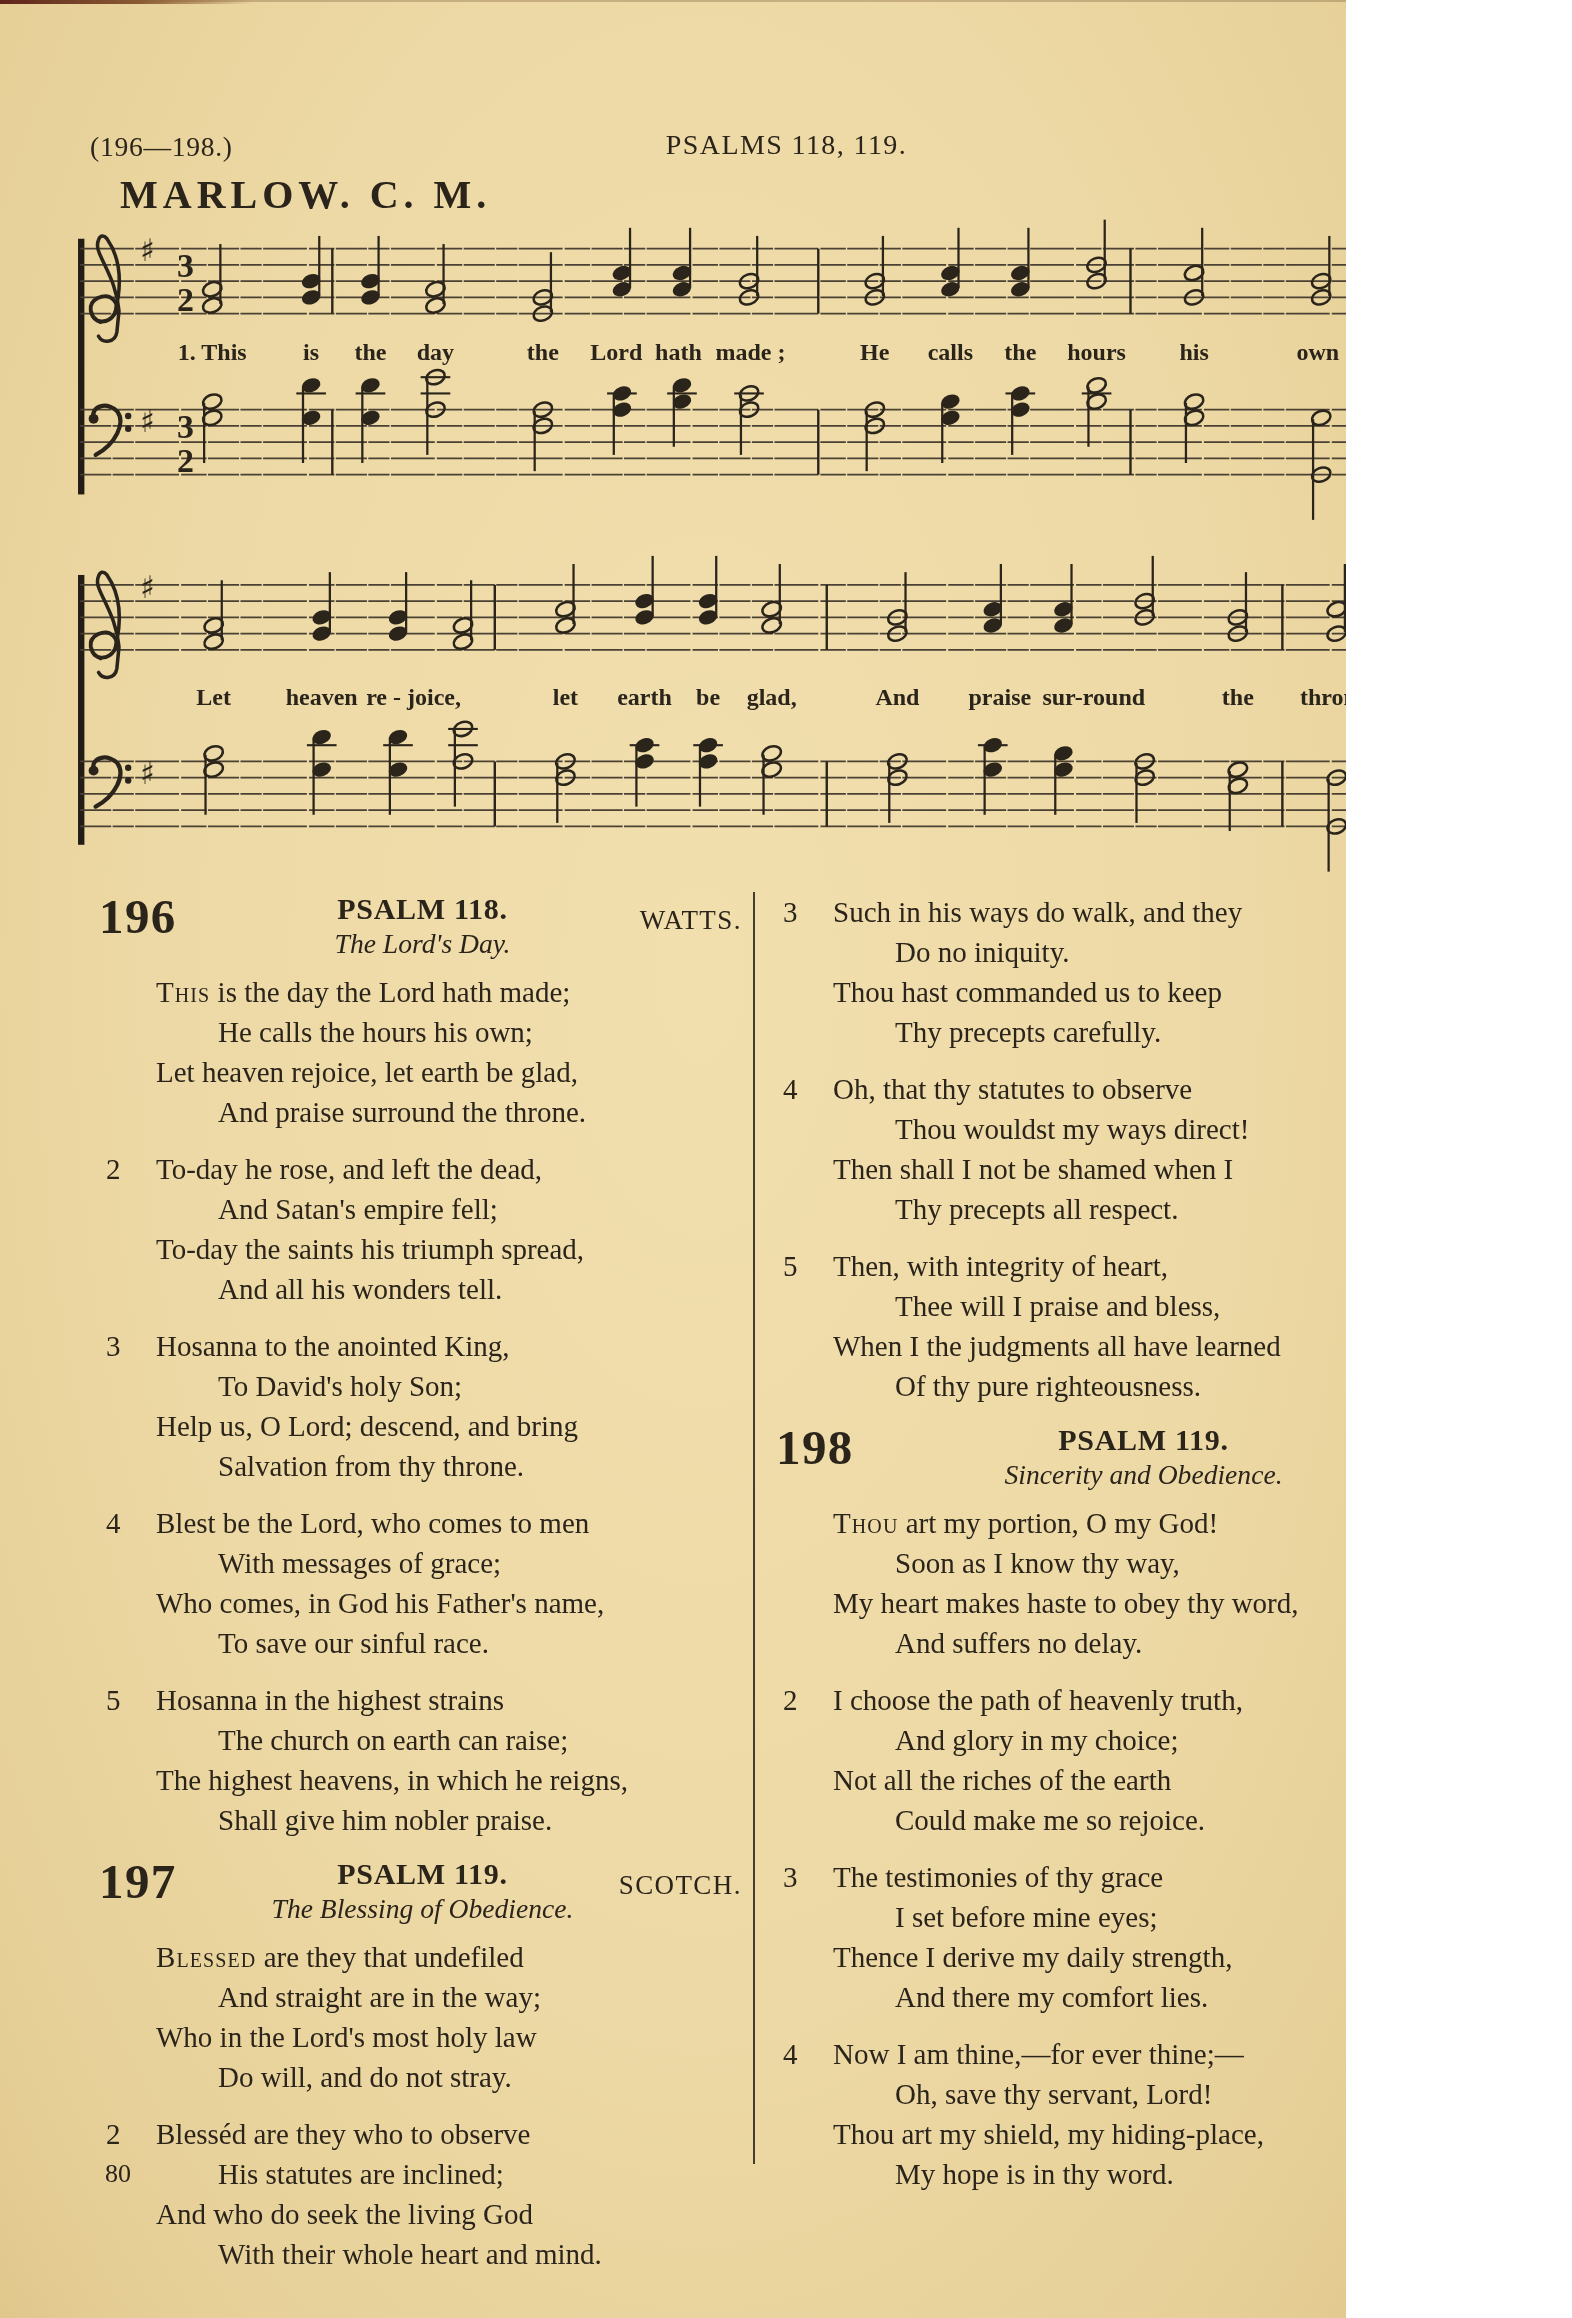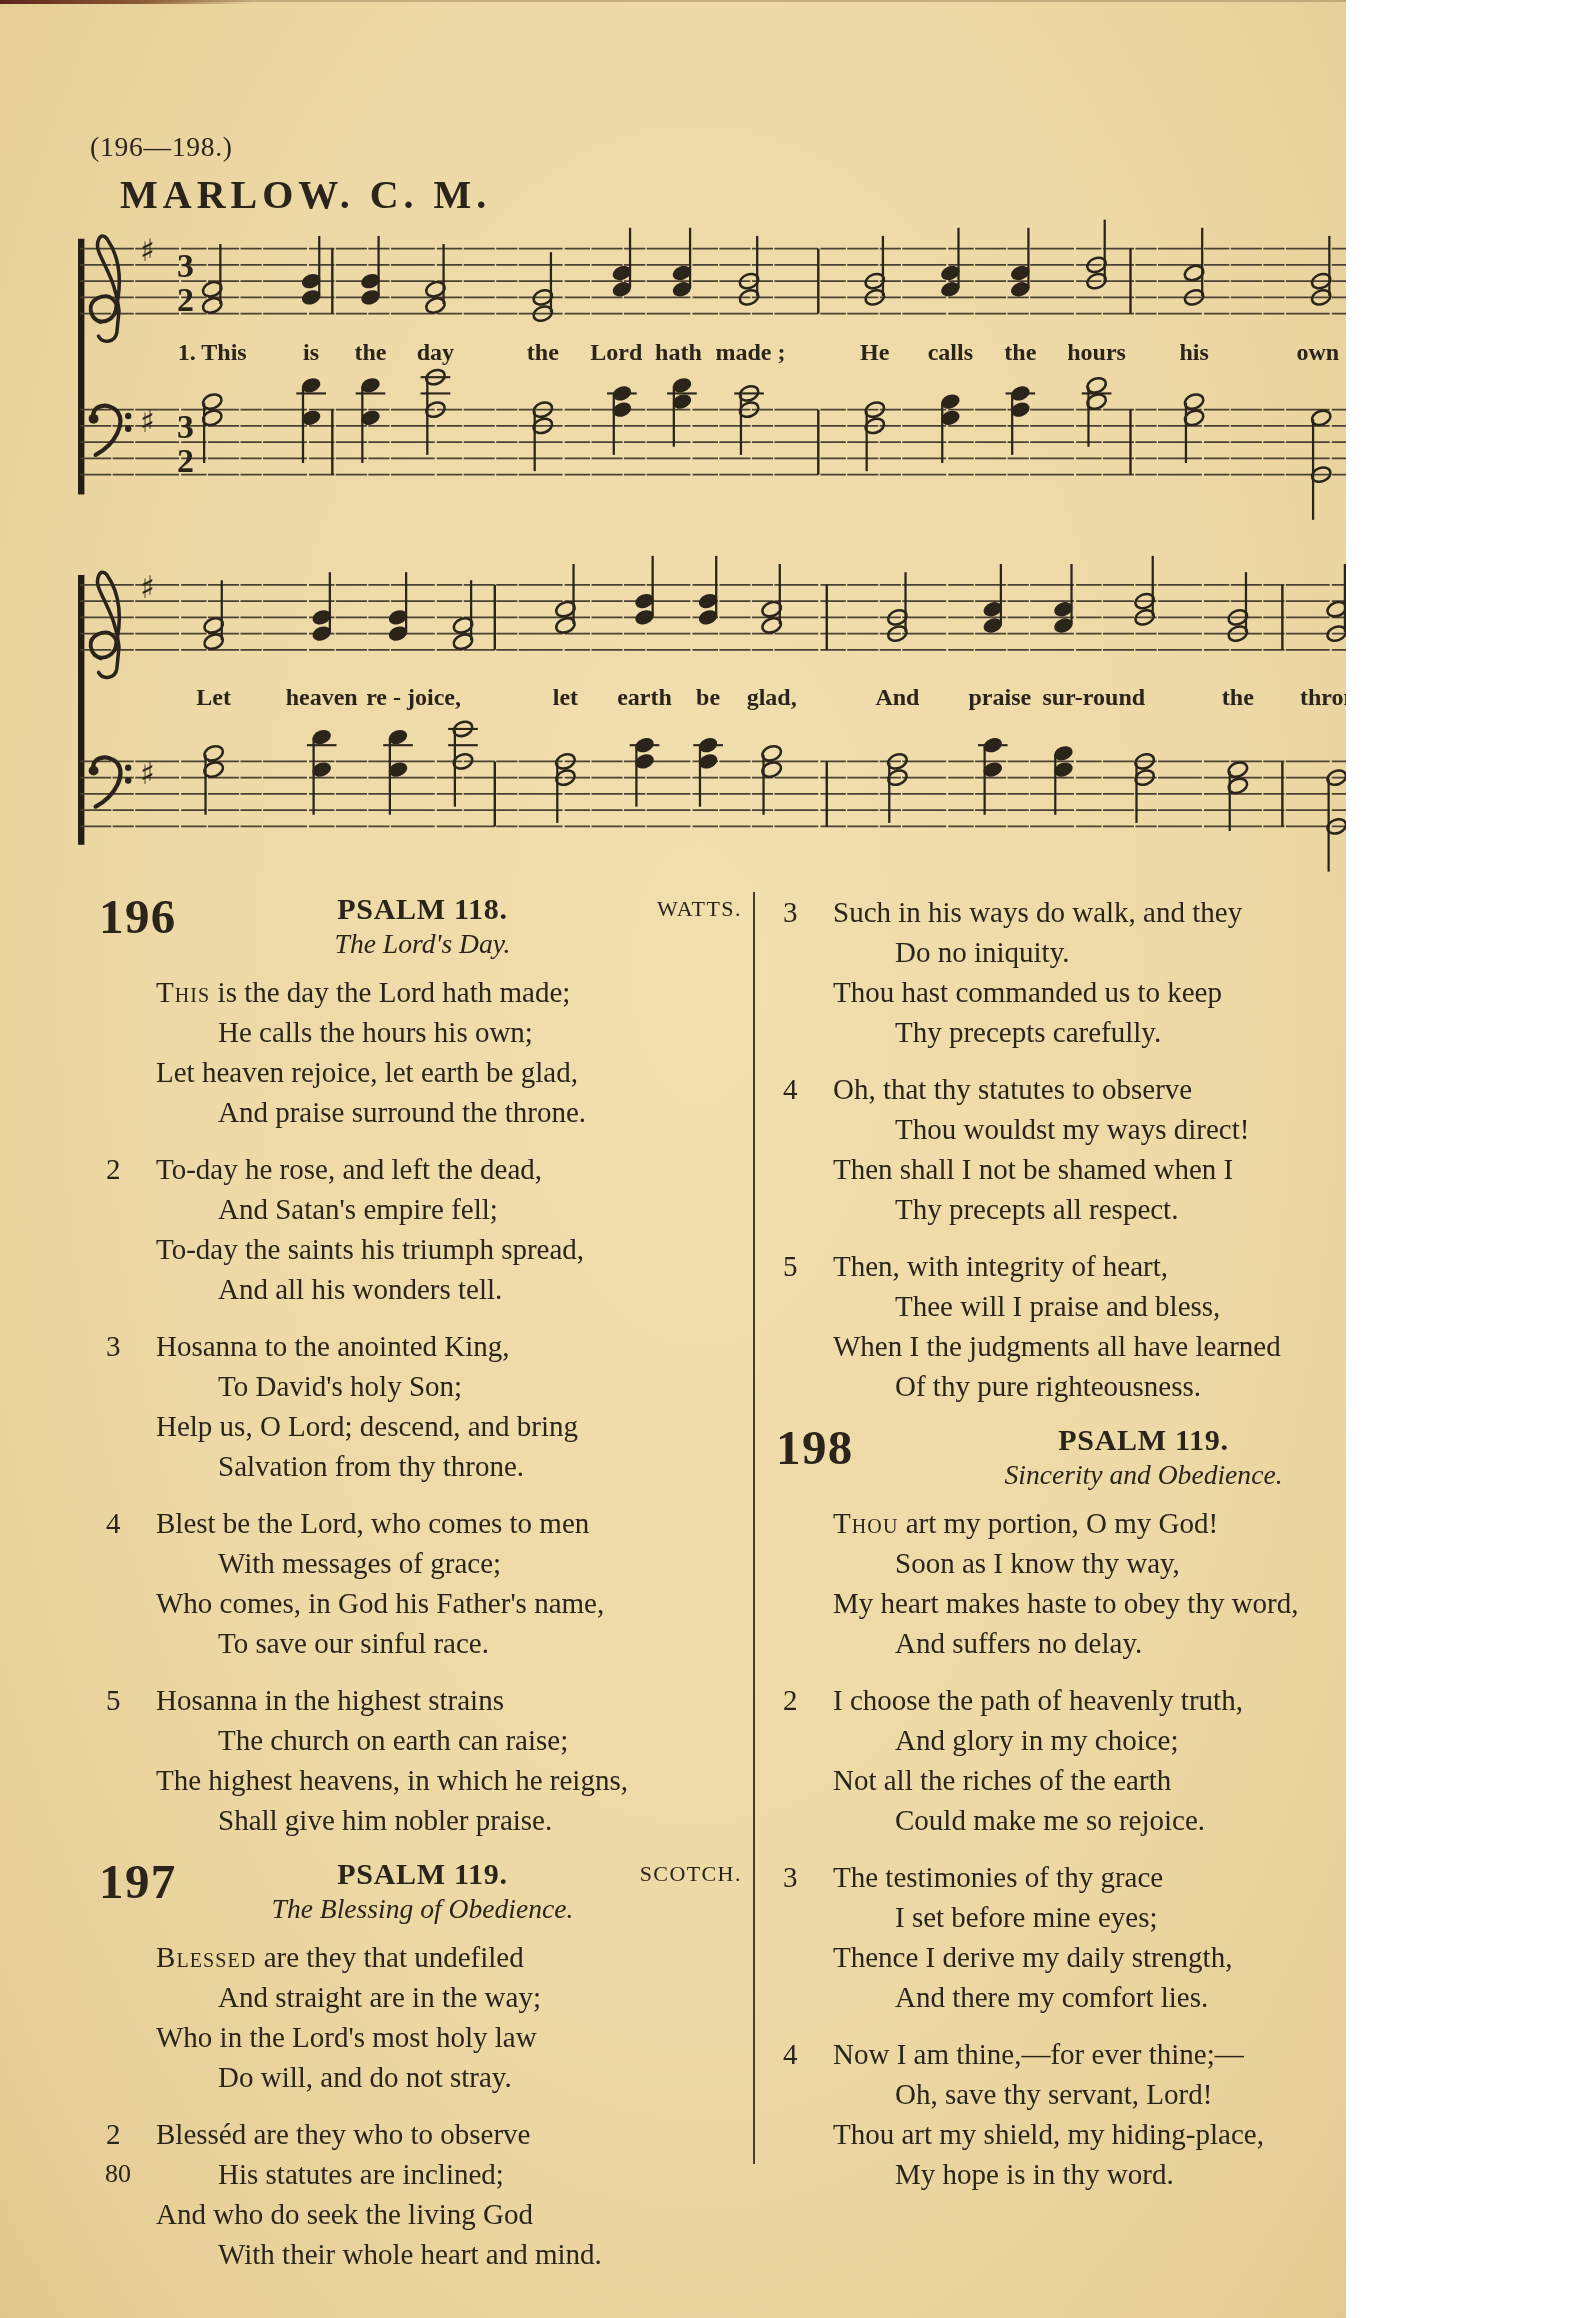--- a/index.html
+++ b/index.html
@@ -19,36 +19,37 @@
   #tune-title{left:120px;top:171px;font-size:40px;font-weight:700;letter-spacing:5px;}
   #music-svg{left:0;top:0;}
   #page-number{left:105px;top:2159px;font-size:26px;}
   #col-divider{left:753px;top:892px;width:2.1px;height:1272px;background:#473d2f;}
   .column{position:absolute;top:892px;}
   #col-left{left:99px;width:647px;}
   #col-right{left:776px;width:735px;}
   .hymn-head{position:relative;text-align:center;margin-bottom:7px;min-height:73px;}
   .hymn-num{position:absolute;left:0;top:-4.2px;font-size:49px;font-weight:700;letter-spacing:1.4px;}
   .psalm-title{font-size:30px;font-weight:700;letter-spacing:0.7px;line-height:34px;}
-  .author-label{position:absolute;right:4.2px;top:4px;font-size:22px;letter-spacing:1.4px;}
+  .author-label{position:absolute;right:4.2px;top:13px;font-size:27px;letter-spacing:1.4px;}
   .hymn-subtitle{font-style:italic;font-size:27.6px;line-height:35px;}
   .verse{position:relative;padding-left:57px;margin-bottom:17px;font-size:29px;line-height:40px;}
   .verse-number{position:absolute;left:7px;top:0;}
   .vline.indent{padding-left:62px;}
   .lead{font-variant:small-caps;letter-spacing:1.1px;}
 </style>
 </head>
 <body>
 
 <div id="page">
   <div class="abs" id="top-hairline"></div>
   <div class="abs" id="top-edge"></div>
   <div class="abs" id="right-shadow"></div>
 
   <div class="abs" id="header-left">(196—198.)</div>
+  <div class="abs" id="header-center">PSALMS 118, 119.</div>
   <div class="abs" id="tune-title">MARLOW. C. M.</div>
 
   <svg class="abs" id="music-svg" width="1573" height="890" viewBox="0 0 2226 1260">
       <rect x="110" y="338" width="9" height="362" fill="#231d15"></rect>
       <line x1="113" y1="352" x2="2022" y2="352" stroke="#4a4033" stroke-width="2.6" stroke-dasharray="44 2 30 2 62 3 36 2"></line>
       <line x1="113" y1="375" x2="2022" y2="375" stroke="#4a4033" stroke-width="2.6" stroke-dasharray="44 2 30 2 62 3 36 2"></line>
       <line x1="113" y1="398" x2="2022" y2="398" stroke="#4a4033" stroke-width="2.6" stroke-dasharray="44 2 30 2 62 3 36 2"></line>
       <line x1="113" y1="421" x2="2022" y2="421" stroke="#4a4033" stroke-width="2.6" stroke-dasharray="44 2 30 2 62 3 36 2"></line>
       <line x1="113" y1="444" x2="2022" y2="444" stroke="#4a4033" stroke-width="2.6" stroke-dasharray="44 2 30 2 62 3 36 2"></line>
       <path d="M 142 456 C 126 450 122 430 138 422

